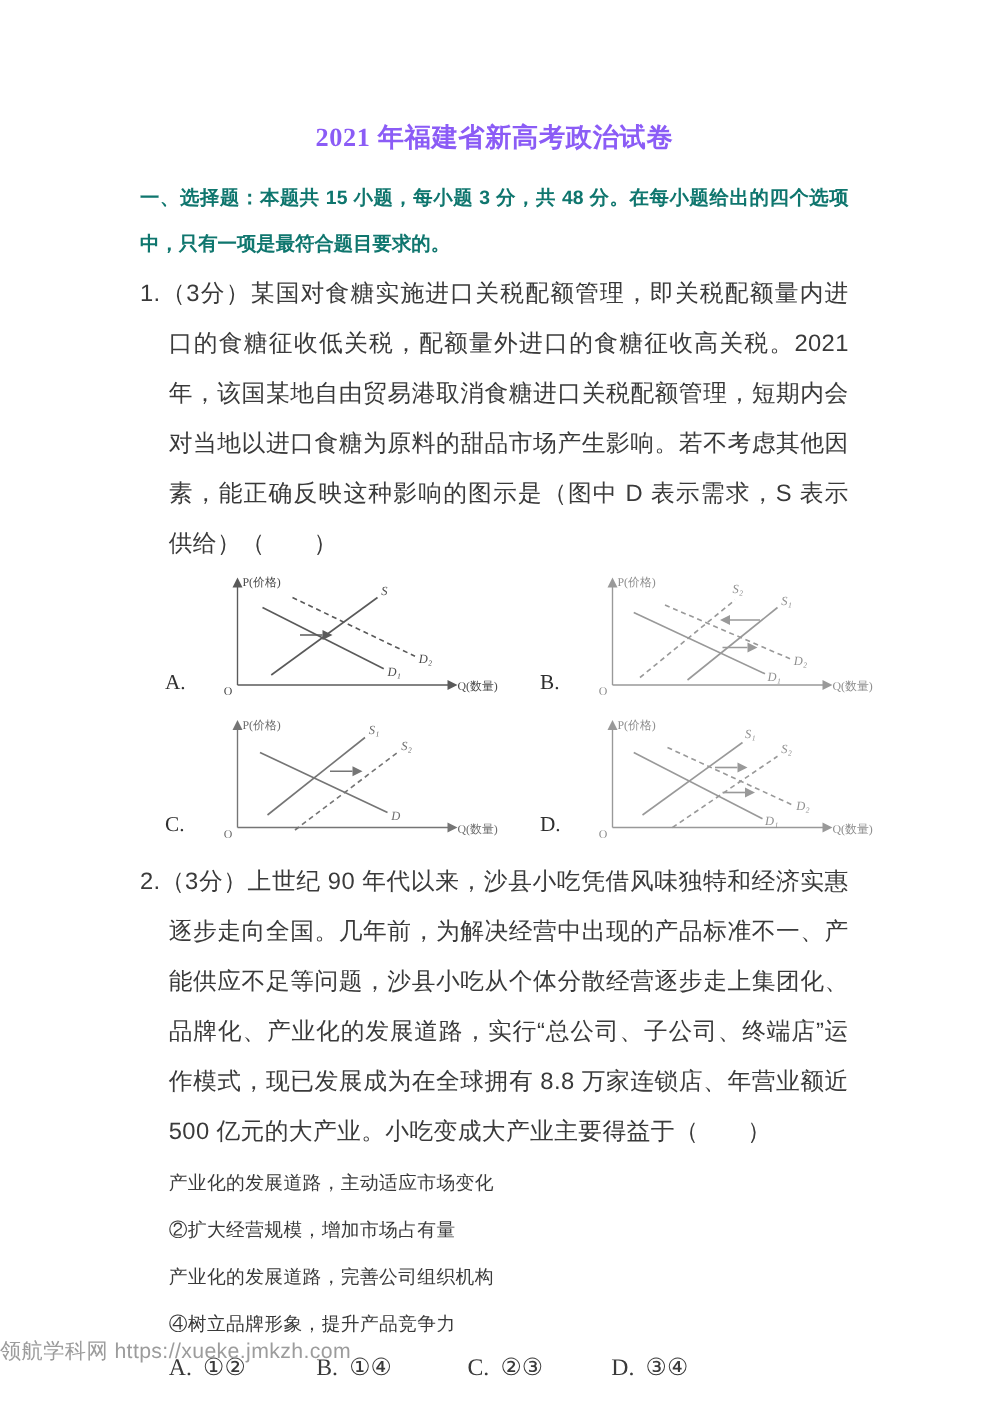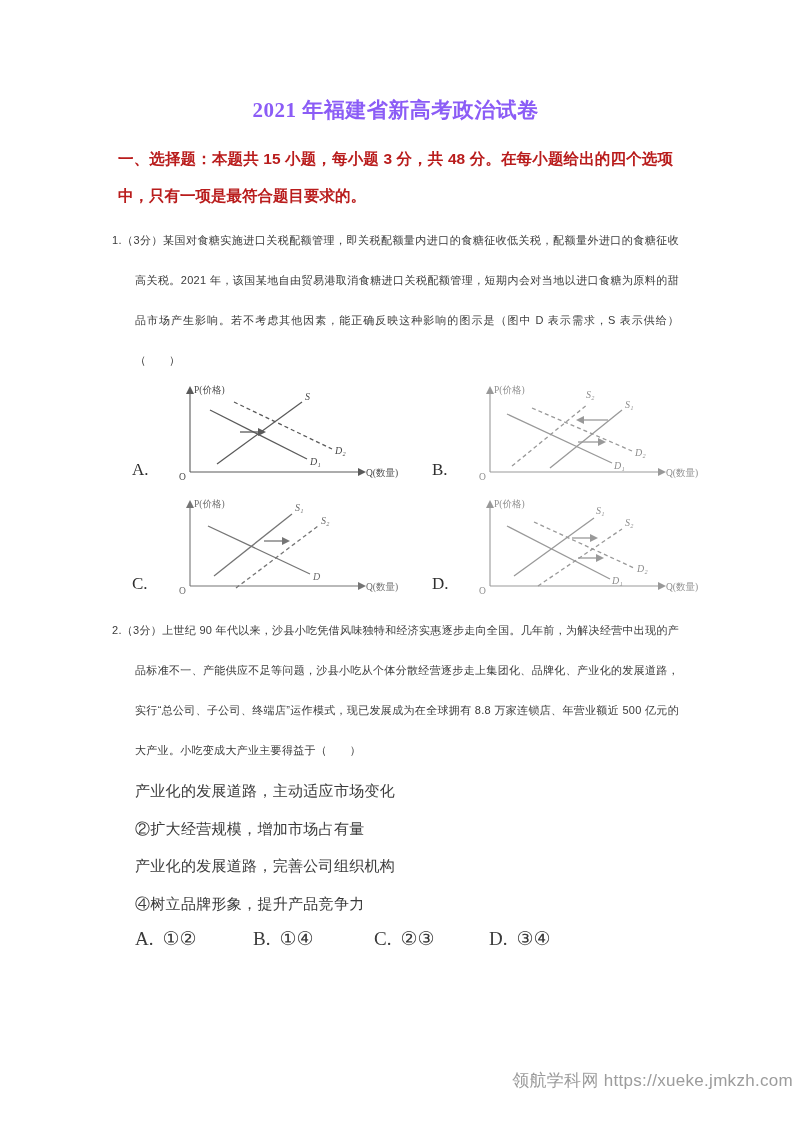--- a/index.html
+++ b/index.html
@@ -19,26 +19,26 @@
     font-weight: 700;
     font-size: 21px;
     color: #8b5cf6;
     margin: 8px 0 16px 0;
     letter-spacing: 0.5px;
   }
   .section-header {
     font-weight: 700;
     font-size: 15.5px;
     line-height: 37px;
-    color: #b91c1c;
+    color: #0f766e;
     text-align: justify;
-    margin: 6px;
+    margin: 0;
   }
   .question-text {
-    font-size: 11px;
+    font-size: 19px;
     line-height: 40px;
     text-align: justify;
     letter-spacing: 0.3px;
     margin: 2px 0 0 23px;
     text-indent: -23px;
   }
   .q2-block { margin-top: 14px; }
 
   
   .graphs-grid {
@@ -75,21 +75,21 @@
   .item { font-size: 15px; line-height: 37.5px; letter-spacing: 0.3px; }
   .mc-options { display: flex; margin: 4px 0 0 23px; font-size: 19px; line-height: 26px; }
   .mc-option { width: 118px; flex: none; white-space: nowrap; }
   .mc-option:nth-child(2) { width: 121px; }
   .mc-option:nth-child(3) { width: 115px; }
   .mc-letter { font-family: "Liberation Serif", serif; margin-right: 9px; }
 
   .footer-watermark {
     position: absolute;
     left: 0; right: 0; bottom: 30px;
-    text-align: right;
+    text-align: left;
     color: #9c9c9c;
     font-size: 17px;
     letter-spacing: 0.3px;
   }
 </style>
 </head>
 <body>
 
 <div class="page">
 

